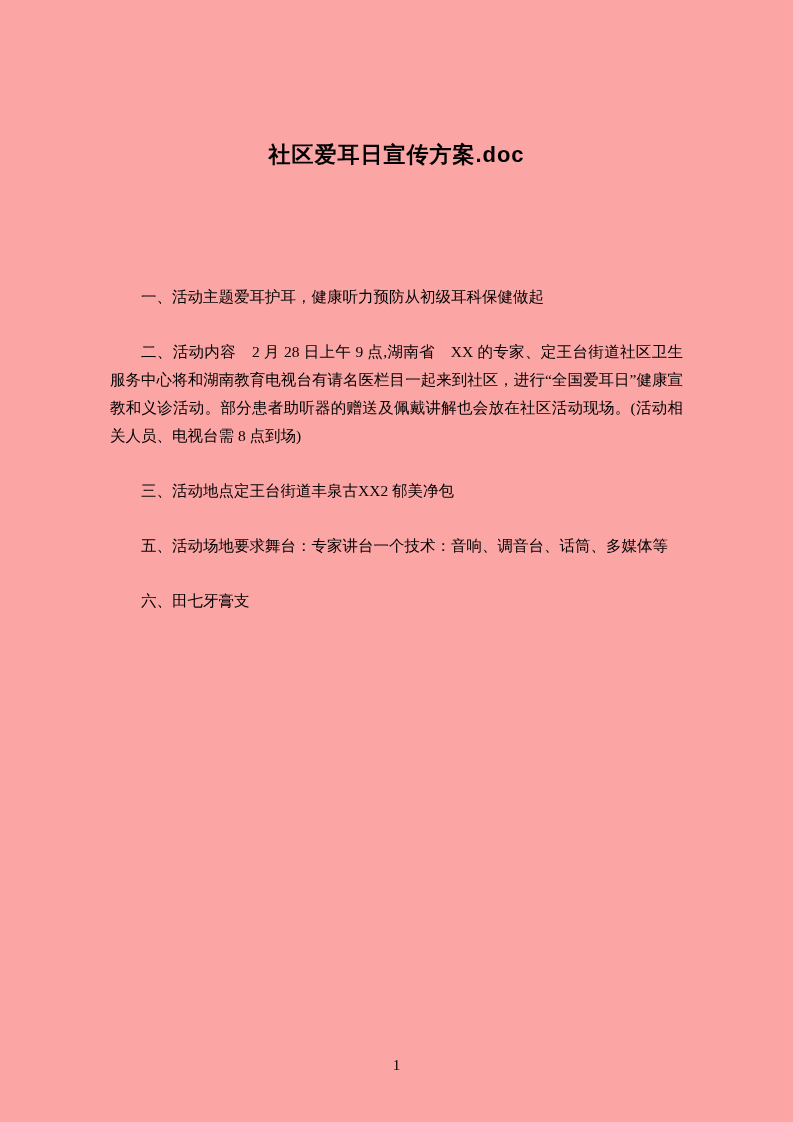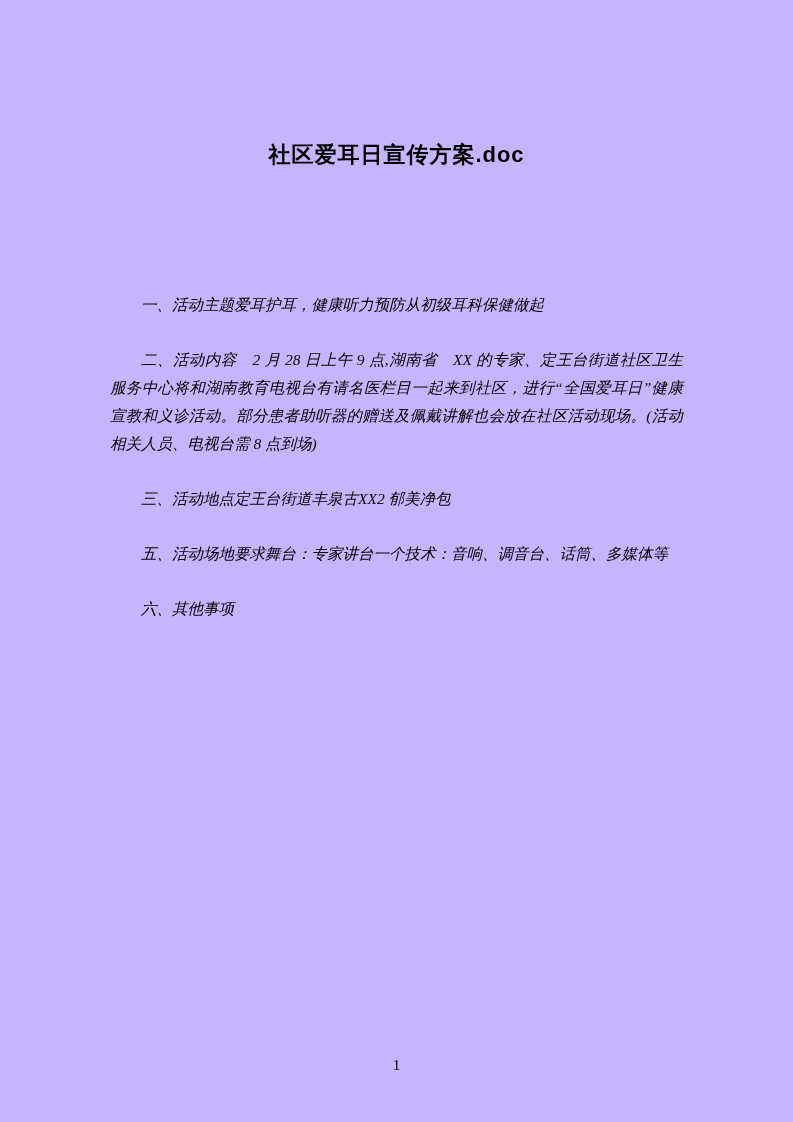--- a/index.html
+++ b/index.html
@@ -5,21 +5,21 @@
     html, body {
       margin: 0;
       padding: 0;
       background: #ffffff;
     }
     .page {
       position: relative;
       width: 793px;
       height: 1122px;
       margin: 0 auto;
-      background: #c4b5fd;
+      background: #fca5a5;
       color: #000000;
       font-family: "Liberation Serif", "DejaVu Serif", serif;
       overflow: hidden;
       box-sizing: border-box;
     }
     .doc-title {
       margin: 0;
       padding-top: 140px;
       text-align: center;
       font-size: 22px;
@@ -30,24 +30,23 @@
     .doc-body {
       position: absolute;
       top: 283px;
       left: 110px;
       width: 573px;
       font-size: 15.5px;
       line-height: 28px;
       text-align: justify;
     }
     .doc-body p {
-      margin: 8px 0 27px 0;
+      margin: 0 0 27px 0;
       text-indent: 2em;
       word-break: break-all;
-      font-style: italic;
     }
     .page-footer {
       position: absolute;
       bottom: 48px;
       left: 0;
       width: 100%;
       text-align: center;
       font-size: 15px;
     }
   </style>
@@ -56,18 +55,18 @@
 
 <div class="page">
 
   <h1 class="doc-title">社区爱耳日宣传方案.doc</h1>
 
   <div class="doc-body">
     <p>一、活动主题爱耳护耳，健康听力预防从初级耳科保健做起</p>
     <p>二、活动内容　2 月 28 日上午 9 点,湖南省　XX 的专家、定王台街道社区卫生服务中心将和湖南教育电视台有请名医栏目一起来到社区，进行“全国爱耳日”健康宣教和义诊活动。部分患者助听器的赠送及佩戴讲解也会放在社区活动现场。(活动相关人员、电视台需 8 点到场)</p>
     <p>三、活动地点定王台街道丰泉古XX2 郁美净包</p>
     <p>五、活动场地要求舞台：专家讲台一个技术：音响、调音台、话筒、多媒体等</p>
-    <p>六、其他事项</p>
+    <p>六、田七牙膏支</p>
   </div>
 
   <div class="page-footer">1</div>
 
 </div>
 
 </body></html>

